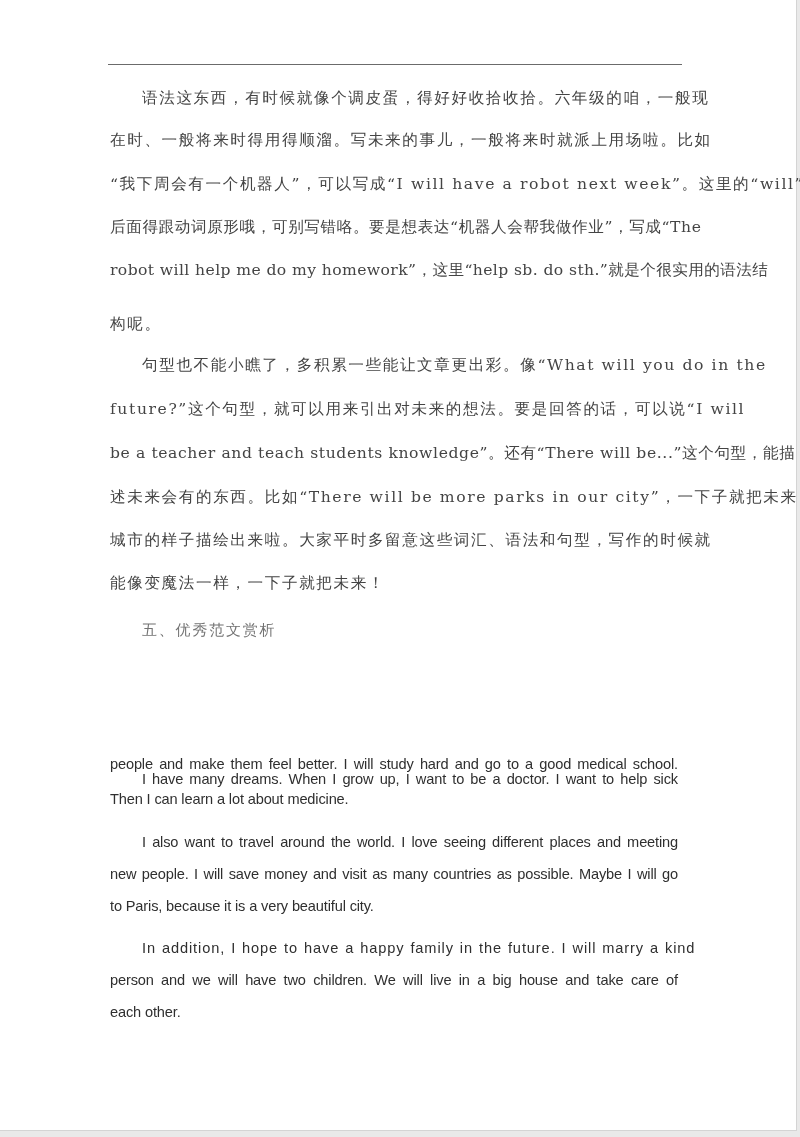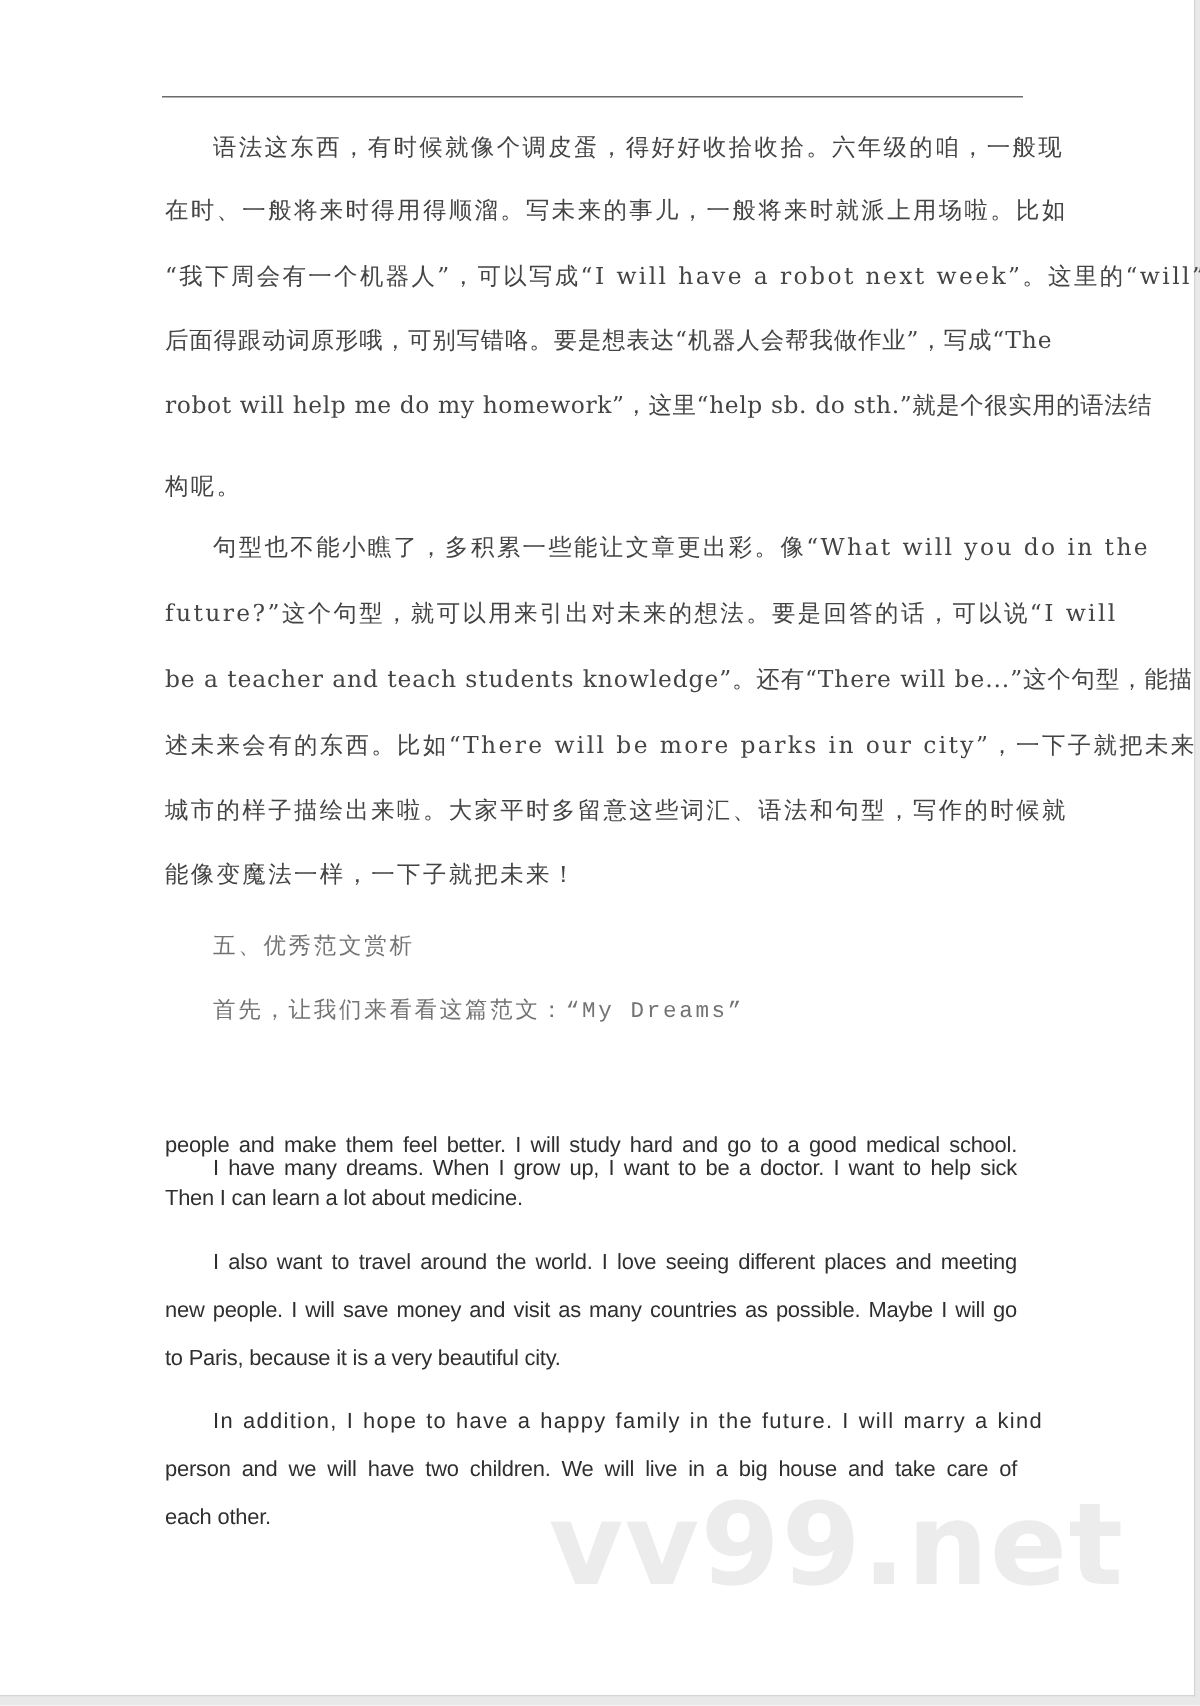--- a/index.html
+++ b/index.html
@@ -111,35 +111,33 @@
     <div class="line cn justify indent" style="top:353px;">句型也不能小瞧了，多积累一些能让文章更出彩。像“What will you do in the</div>
     <div class="line cn justify" style="top:397px;">future?”这个句型，就可以用来引出对未来的想法。要是回答的话，可以说“I will</div>
     <div class="line cn justify" style="top:441px; letter-spacing:0.6px;">be a teacher and teach students knowledge”。还有“There will be...”这个句型，能描</div>
     <div class="line cn justify" style="top:485px;">述未来会有的东西。比如“There will be more parks in our city”，一下子就把未来</div>
     <div class="line cn justify" style="top:528px;">城市的样子描绘出来啦。大家平时多留意这些词汇、语法和句型，写作的时候就</div>
     <div class="line cn" style="top:571px;">能像变魔法一样，一下子就把未来！</div>
   </div>
 
   <div class="heading" style="top:620px;">五、优秀范文赏析</div>
 
-  <div class="heading" style="top:663px;">首先，让我们来看看这篇范文：“My Dreams”</div>
 
   <div>
     <div class="line en justify indent" style="top:723px;margin-top:44px;">I have many dreams. When I grow up, I want to be a doctor. I want to help sick</div>
     <div class="line en justify" style="top:752px;">people and make them feel better. I will study hard and go to a good medical school.</div>
     <div class="line en" style="top:787px;">Then I can learn a lot about medicine.</div>
   </div>
 
   <div>
     <div class="line en justify indent" style="top:830px;">I also want to travel around the world. I love seeing different places and meeting</div>
     <div class="line en justify" style="top:862px;">new people. I will save money and visit as many countries as possible. Maybe I will go</div>
     <div class="line en" style="top:894px;">to Paris, because it is a very beautiful city.</div>
   </div>
 
   <div>
     <div class="line en justify indent wide" style="top:936px;">In addition, I hope to have a happy family in the future. I will marry a kind</div>
     <div class="line en justify" style="top:968px;">person and we will have two children. We will live in a big house and take care of</div>
     <div class="line en" style="top:1000px;">each other.</div>
   </div>
 
-  <div class="watermark">vv99.net</div>
 
 </div>
 
 </body></html>

